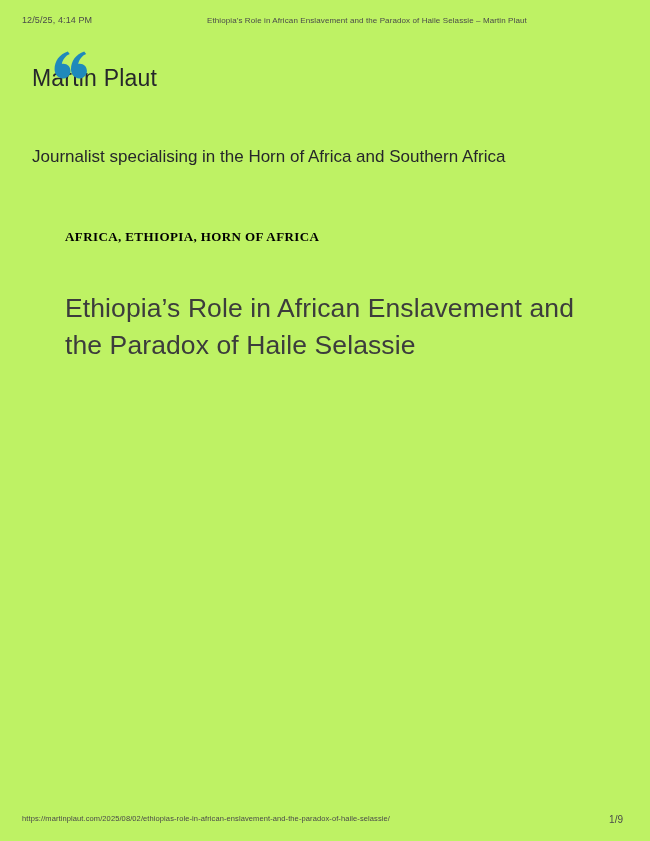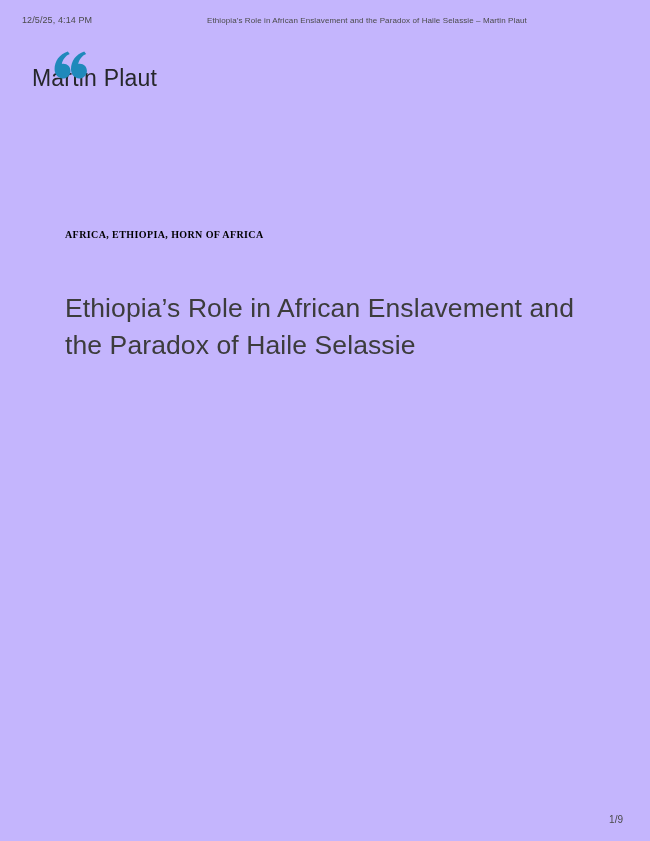--- a/index.html
+++ b/index.html
@@ -5,21 +5,21 @@
   * { margin: 0; padding: 0; box-sizing: border-box; }
   html, body { background: #ffffff; }
   body {
     width: 650px; height: 841px;
     position: relative;
     font-family: "Liberation Sans", sans-serif;
     overflow: hidden;
   }
   .page {
     position: absolute; inset: 0;
-    background: #c4b5fd;
+    background: #bef264;
   }
 
   
   .print-datetime {
     position: absolute; left: 22px; top: 15px;
     font-size: 9px; color: #4a4a4a;
     letter-spacing: 0.1px;
     white-space: nowrap;
   }
   .print-doc-title {
@@ -57,21 +57,21 @@
     position: absolute; left: 32px; top: 147px;
     font-size: 17px; font-weight: 400;
     color: #26272b;
     white-space: nowrap;
   }
 
   
   .category-row {
     position: absolute; left: 65px; top: 229px;
     font-family: "Liberation Serif", serif;
-    font-size: 10px; font-weight: 700;
+    font-size: 13px; font-weight: 700;
     color: #000000;
     letter-spacing: 0.4px;
     white-space: nowrap;
   }
   .category-row a { color: #000000; text-decoration: none; }
   .article-title {
     position: absolute; left: 65px; top: 290px;
     width: 522px;
     font-size: 26.5px; font-weight: 400;
     line-height: 37px;
@@ -89,22 +89,24 @@
 
   <span class="logo-quote">
     <svg width="33" height="28" viewBox="0 0 34 29" xmlns="http://www.w3.org/2000/svg" aria-hidden="true">
       <path d="M14.2,0.5 C5.6,3.4 0.5,10.3 0.5,19 C0.5,24.2 4.1,28.4 9,28.4 C13.6,28.4 17,25 17,20.6 C17,16.3 13.9,13.2 9.6,13.2 C9.1,13.2 8.5,13.3 8,13.4 C9,8.6 12,4.7 16.2,3 Z" fill="#1f89bb"></path>
       <path d="M31.2,0.5 C22.6,3.4 17.5,10.3 17.5,19 C17.5,24.2 21.1,28.4 26,28.4 C30.6,28.4 34,25 34,20.6 C34,16.3 30.9,13.2 26.6,13.2 C26.1,13.2 25.5,13.3 25,13.4 C26,8.6 29,4.7 33.2,3 Z" fill="#1f89bb"></path>
     </svg>
   </span>
 
   <h1 class="site-title">Martin Plaut</h1>
 
+  <p class="site-tagline">Journalist specialising in the Horn of Africa and Southern Africa</p>
 
   <div class="category-row">
     <a href="#">AFRICA</a><span>, </span><a href="#">ETHIOPIA</a><span>, </span><a href="#">HORN OF AFRICA</a>
   </div>
 
   <h2 class="article-title">Ethiopia’s Role in African Enslavement and the Paradox of Haile Selassie</h2>
 
+  <span class="print-url">https://martinplaut.com/2025/08/02/ethiopias-role-in-african-enslavement-and-the-paradox-of-haile-selassie/</span>
   <span class="print-page-number">1/9</span>
 
 </div>
 
 </body></html>

